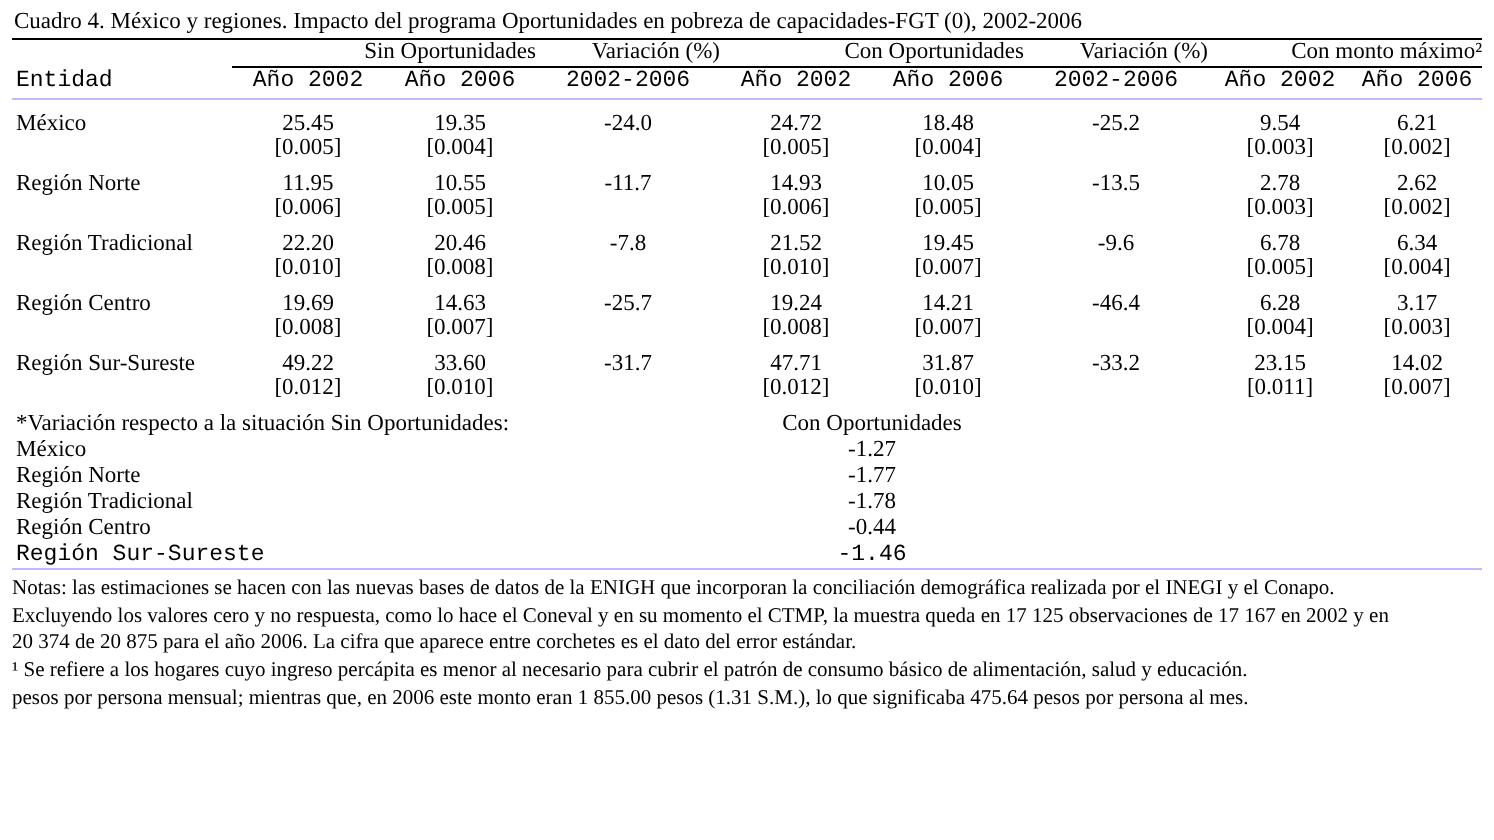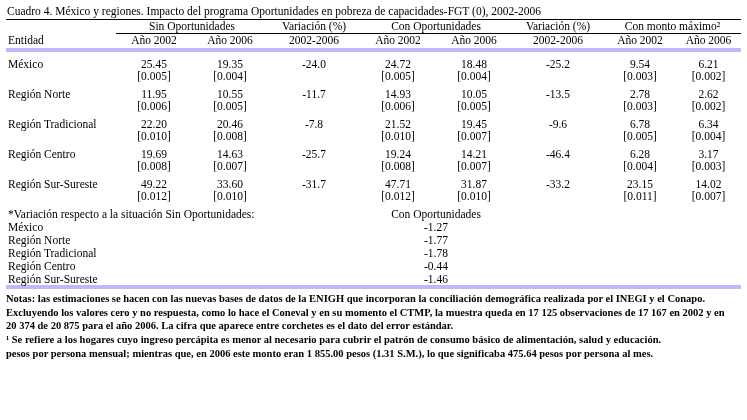--- a/index.html
+++ b/index.html
@@ -31,22 +31,22 @@
     border-collapse: collapse;
     width: 735px;
     table-layout: fixed;
   }
   table.main td, table.main th {
     padding: 0;
     font-weight: normal;
     font-size: 11.5px;
     vertical-align: bottom;
   }
-  .rule-top td { border-top: 1px solid #000; }
-  .rule-bottom td { border-bottom: 4px solid #c4b5fd; }
+  .rule-top td { border-top: 1px solid #000; text-align: right; }
+  .rule-bottom td { border-bottom: 1px solid #c4b5fd; font-family: Liberation Mono, monospace; }
 
   .grp {
     text-align: center;
     font-size: 11.5px;
     padding-bottom: 1px !important;
   }
   .grp-underline {
     border-bottom: 1px solid #000;
   }
   .hdr-sub {
@@ -90,21 +90,21 @@
   }
   .var-val {
     text-align: center;
     white-space: nowrap;
   }
   .footnotes {
     margin-top: 3px;
     font-size: 10.5px;
     line-height: 1.30;
   }
-  .footnotes div { white-space: nowrap; font-weight: bold; }
+  .footnotes div { white-space: nowrap; }
 </style>
 </head>
 <body>
 
 <div class="page">
 
   <div class="caption">Cuadro 4. México y regiones. Impacto del programa Oportunidades en pobreza de capacidades-FGT (0), 2002-2006</div>
 
   <table class="main">
     <colgroup>

